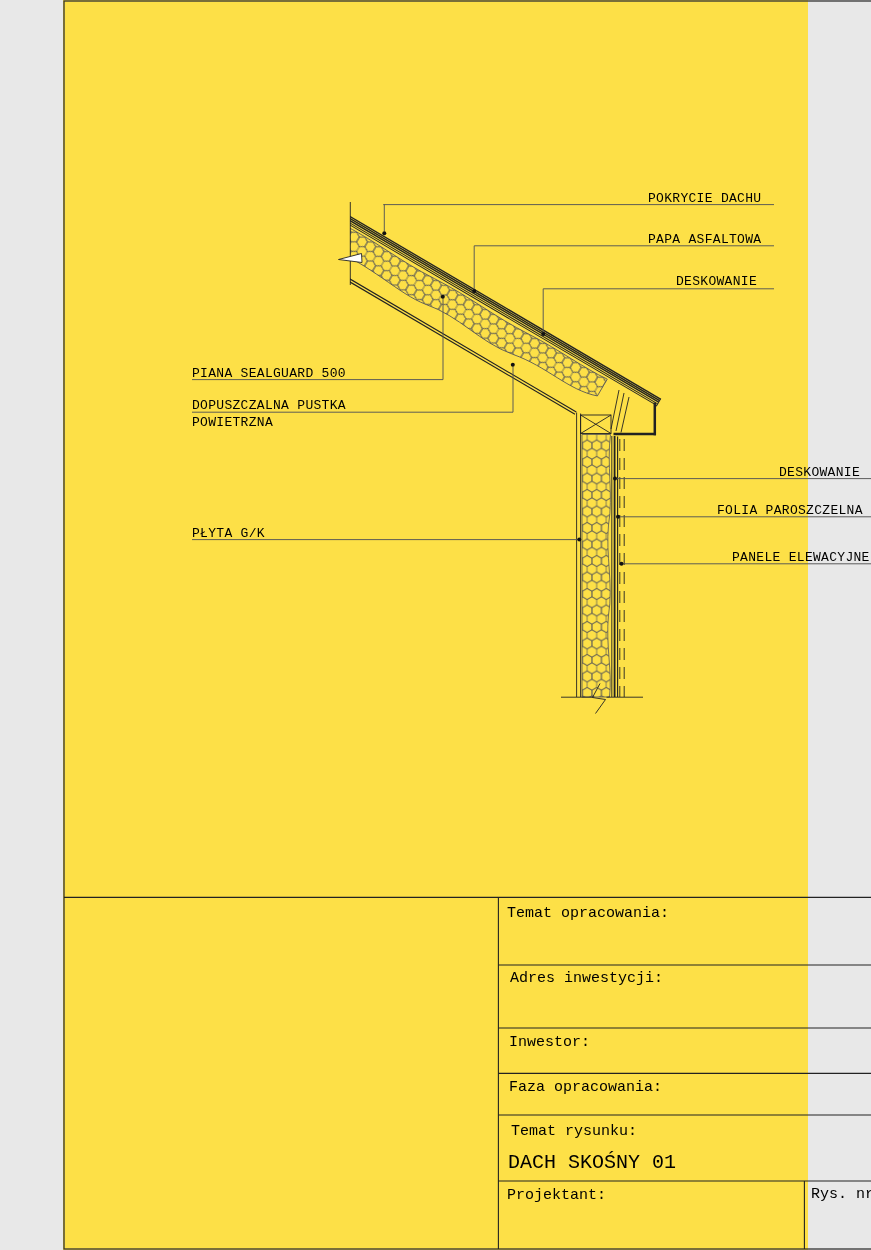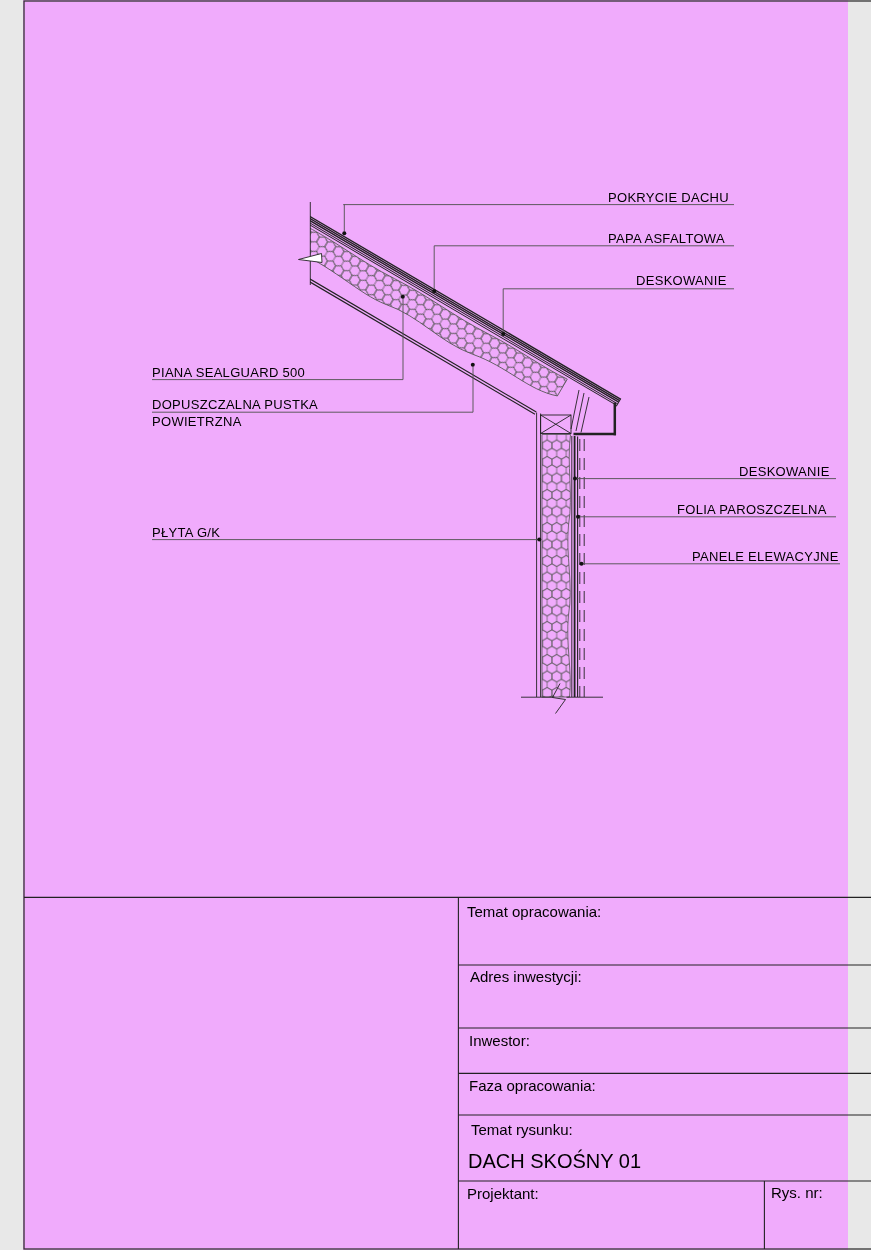--- a/index.html
+++ b/index.html
@@ -1,17 +1,17 @@
 <!DOCTYPE html>
 <html><head>
 <meta charset="utf-8">
 <style>
   html,body{margin:0;padding:0;background:#e8e8e8;}
-  .page{position:relative;width:825px;height:1250px;background:#f0abfc;margin:0 auto;
-        font-family:Liberation Sans, sans-serif;}
+  .page{position:relative;width:745px;height:1250px;background:#fde047;margin:0 auto;
+        font-family:Liberation Mono, monospace;}
   svg{display:block;}
   .ln{stroke:#222;fill:none;}
   .thin{stroke-width:0.9;}
   .med{stroke-width:1.1;}
   .thick{stroke-width:1.35;}
   .heavy{stroke-width:2.5;}
   .leader{stroke:#555;stroke-width:0.95;fill:none;}
   .dot{fill:#111;stroke:none;}
   .hatchline{stroke:#555;stroke-width:0.7;fill:none;}
   .foam{fill:url(#hexpat);stroke:#555;stroke-width:0.8;}

